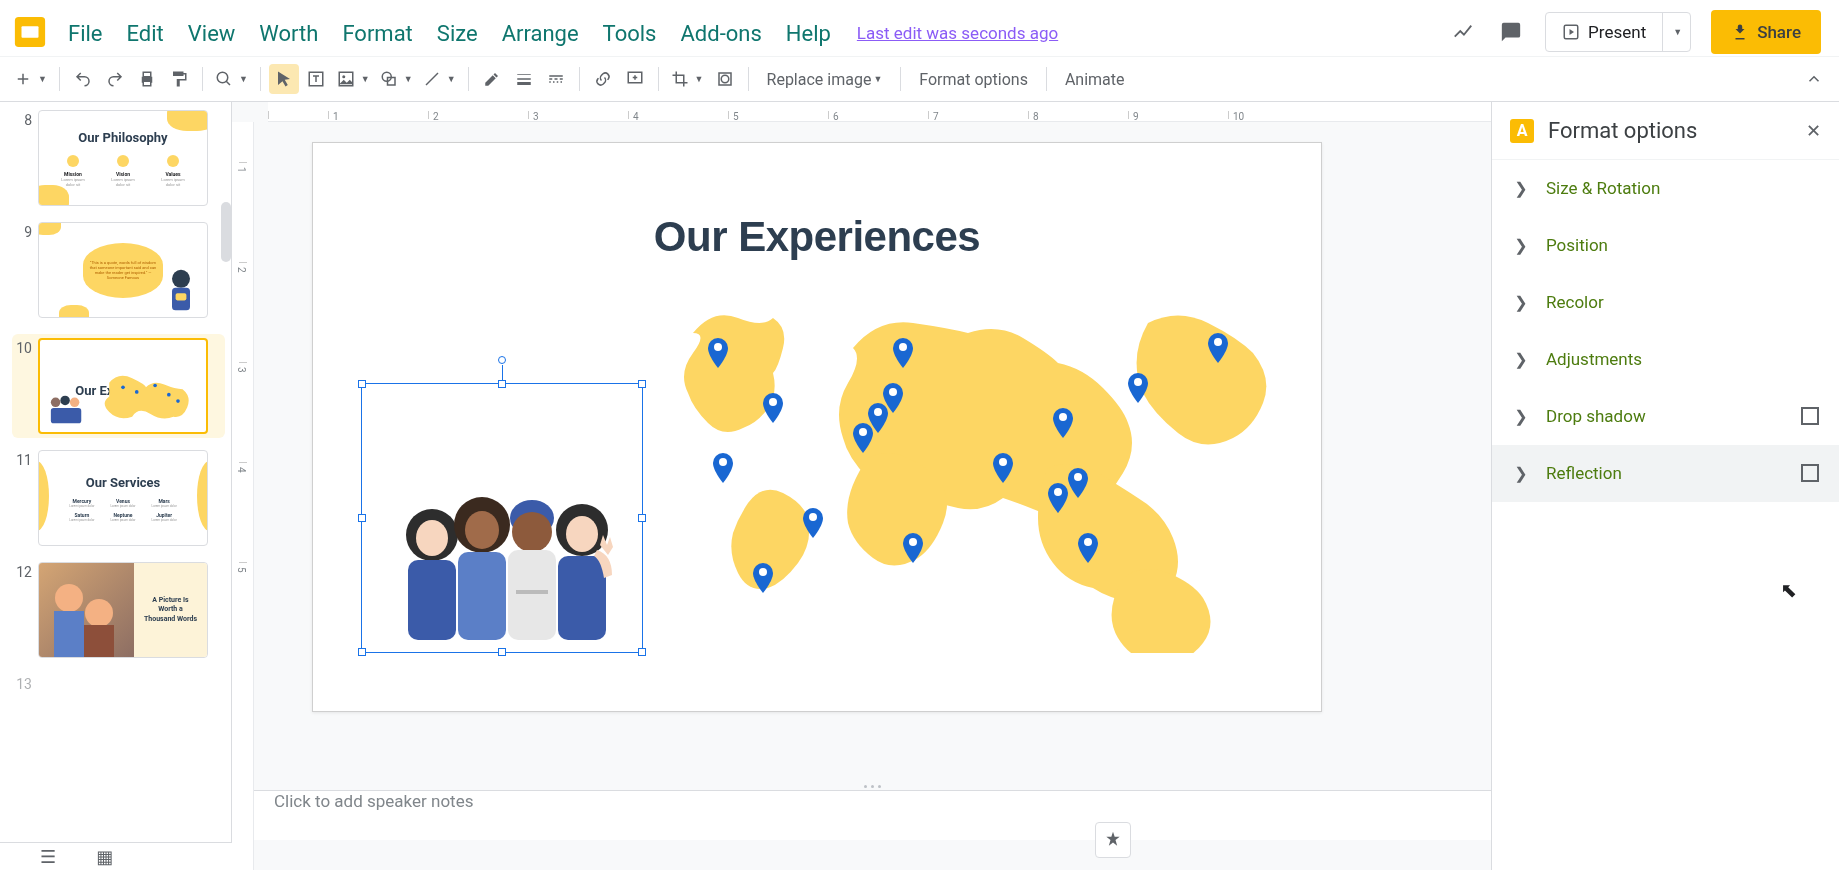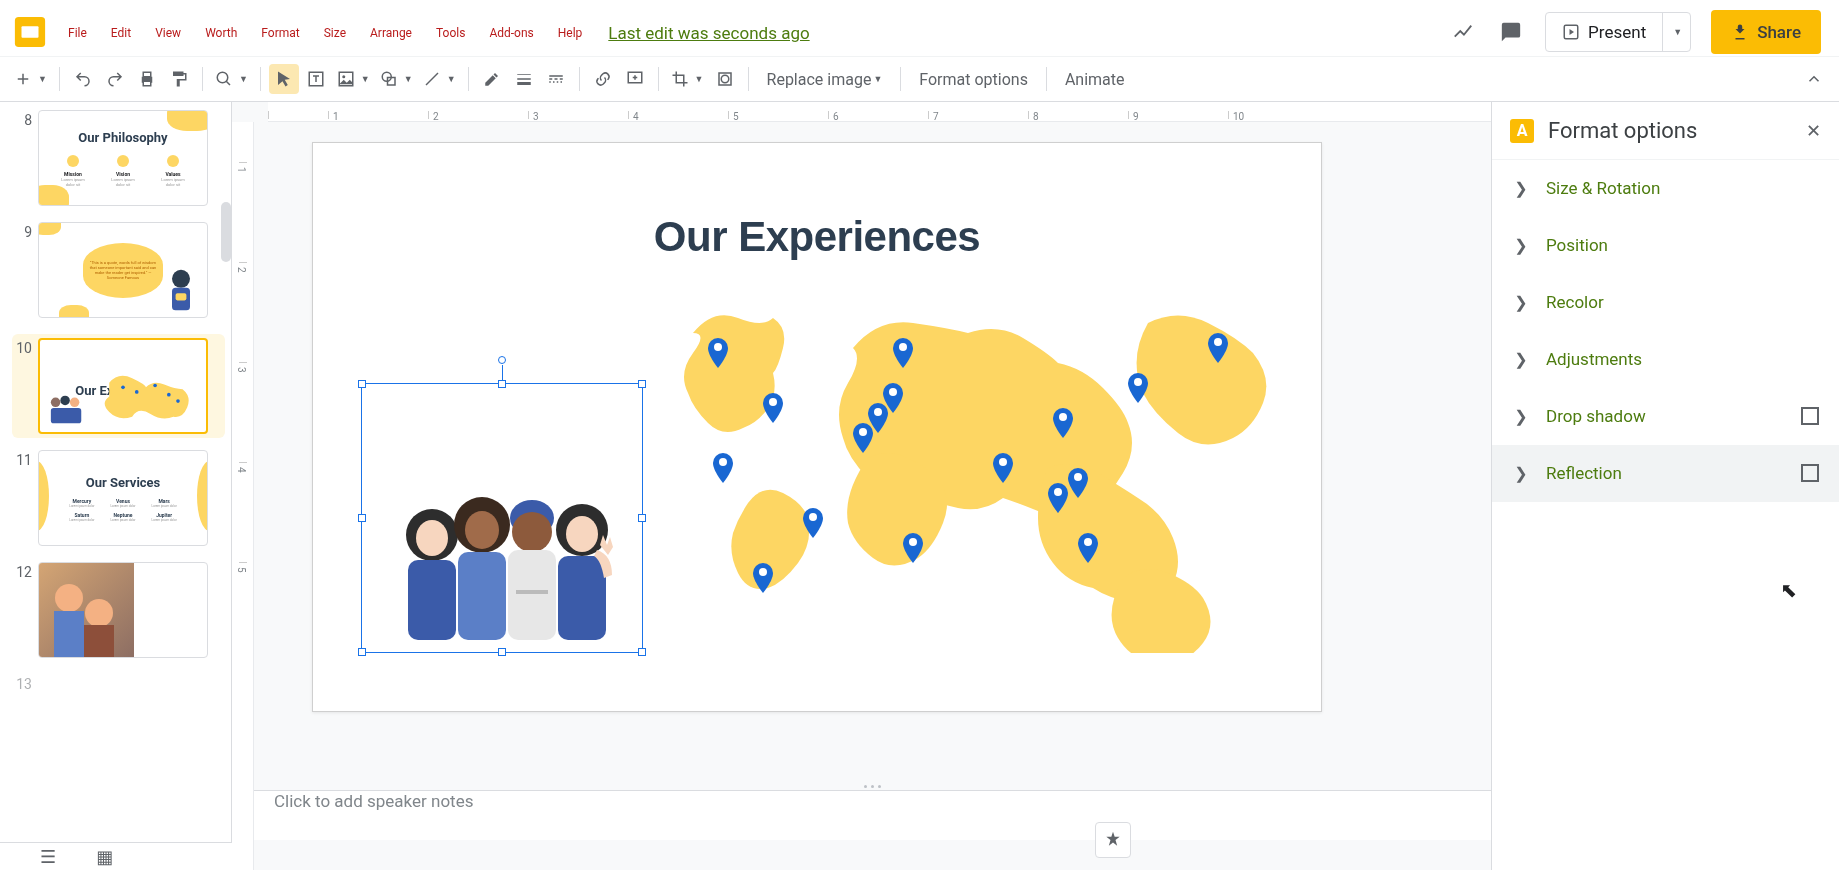--- a/index.html
+++ b/index.html
@@ -5,22 +5,22 @@
   * { box-sizing: border-box; margin: 0; padding: 0; }
   body { font-family: "Google Sans", Roboto, Arial, sans-serif; background: #fff; color: #202124; width: 1839px; height: 870px; overflow: hidden; position: relative; }
   .titlebar { display: flex; align-items: center; padding: 8px 18px 0 10px; height: 56px; }
   .logo { width: 40px; height: 40px; display:flex; align-items:center; justify-content:center; margin-right: 8px; }
   .logo svg { width: 34px; height: 34px; }
   .title-area { flex: 1; display:flex; flex-direction:column; }
   .title-row { display:flex; align-items:center; gap: 10px; }
   .doc-title { font-size: 22px; color: #5f6368; outline:none; }
   .title-icon { color:#5f6368; width:20px; height:20px; display:flex; align-items:center; justify-content:center; }
   .menubar { display:flex; gap: 4px; align-items:center; height: 26px; margin-top:2px; }
-  .menu-item { padding: 2px 10px; color:#b91c1c; font-size:12px; border-radius:4px; cursor:pointer; }
-  .last-edit { color:#4d7c0f; text-decoration: underline; font-size:17px; margin-left: 12px; cursor:pointer; }
+  .menu-item { padding: 2px 10px; color:#0f766e; font-size:22px; border-radius:4px; cursor:pointer; }
+  .last-edit { color:#8b5cf6; text-decoration: underline; font-size:17px; margin-left: 12px; cursor:pointer; }
   .right-actions { display:flex; align-items:center; gap: 20px; }
   .icon-btn { color:#5f6368; width:28px; height:28px; display:flex; align-items:center; justify-content:center; border-radius:4px; cursor:pointer; }
   .present-btn { display:flex; align-items:center; border:1px solid #dadce0; border-radius:4px; height:40px; overflow:hidden; }
   .present-main { display:flex; align-items:center; gap:8px; padding: 0 16px; cursor:pointer; font-size:17px; }
   .present-drop { border-left:1px solid #dadce0; padding: 0 8px; cursor:pointer; height:100%; display:flex; align-items:center; }
   .share-btn { background:#fbbc04; color:#3c4043; font-weight:500; border-radius:4px; height:44px; padding: 0 20px; display:flex; align-items:center; gap:8px; font-size:17px; cursor:pointer; }
   .toolbar { height: 46px; border-top:1px solid #f1f3f4; border-bottom:1px solid #dadce0; display:flex; align-items:center; padding: 0 10px; gap: 2px; }
   .tsep { width:1px; height:24px; background:#dadce0; margin: 0 6px; }
   .tbtn { min-width:30px; height:30px; display:flex; align-items:center; justify-content:center; color:#5f6368; border-radius:4px; cursor:pointer; padding:0 4px; gap:4px; }
   .tbtn.active { background:#fce8b2; }
@@ -357,20 +357,23 @@
     </div>
     <div class="slide-row">
       <div class="slide-num">12</div>
       <div class="thumb" style="justify-content:flex-start;flex-direction:row">
         <div style="width:95px;height:100%;background:linear-gradient(135deg,#d4a574,#8d6e63);position:relative"><svg width="95" height="96">
               <circle cx="30" cy="35" r="14" fill="#f4b183"></circle>
               <circle cx="60" cy="50" r="14" fill="#f4b183"></circle>
               <rect x="15" y="48" width="30" height="50" fill="#5b7fc7"></rect>
               <rect x="45" y="62" width="30" height="40" fill="#8d4f3a"></rect>
             </svg></div>
+        <div style="flex:1;background:#fdf3d8;height:100%;display:flex;align-items:center;justify-content:center;padding:8px;text-align:center">
+            <div class="thumb-title" style="font-size:7px;line-height:1.3">A Picture Is Worth a Thousand Words</div>
+          </div>
       </div>
     </div>
     <div class="slide-row" style="opacity:0.5">
       <div class="slide-num">13</div>
     </div>
   </div>
 
   <div class="canvas-area">
     <div class="ruler-h">
       <span style="width:60px"></span>

